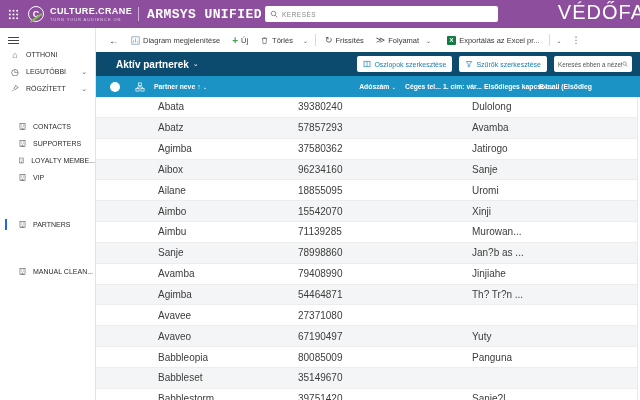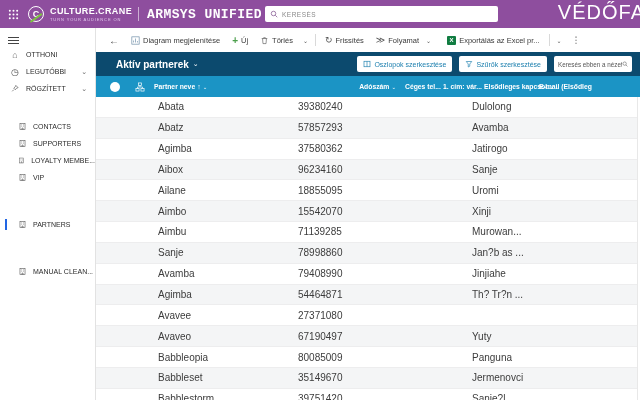--- a/index.html
+++ b/index.html
@@ -416,21 +416,20 @@
     <div class="c-phone"></div>
     <div class="c-city">Panguna</div>
   </div>
 
   <div class="trow">
     <div class="c-sel"></div>
     <div class="c-ico"></div>
     <div class="c-name">Babbleset</div>
     <div class="c-tax">35149670</div>
     <div class="c-phone"></div>
-    <div class="c-city">Jermenovci</div>
   </div>
 
   <div class="trow">
     <div class="c-sel"></div>
     <div class="c-ico"></div>
     <div class="c-name">Babblestorm</div>
     <div class="c-tax">39751420</div>
     <div class="c-phone"></div>
     <div class="c-city">Sanje?l</div>
   </div>

